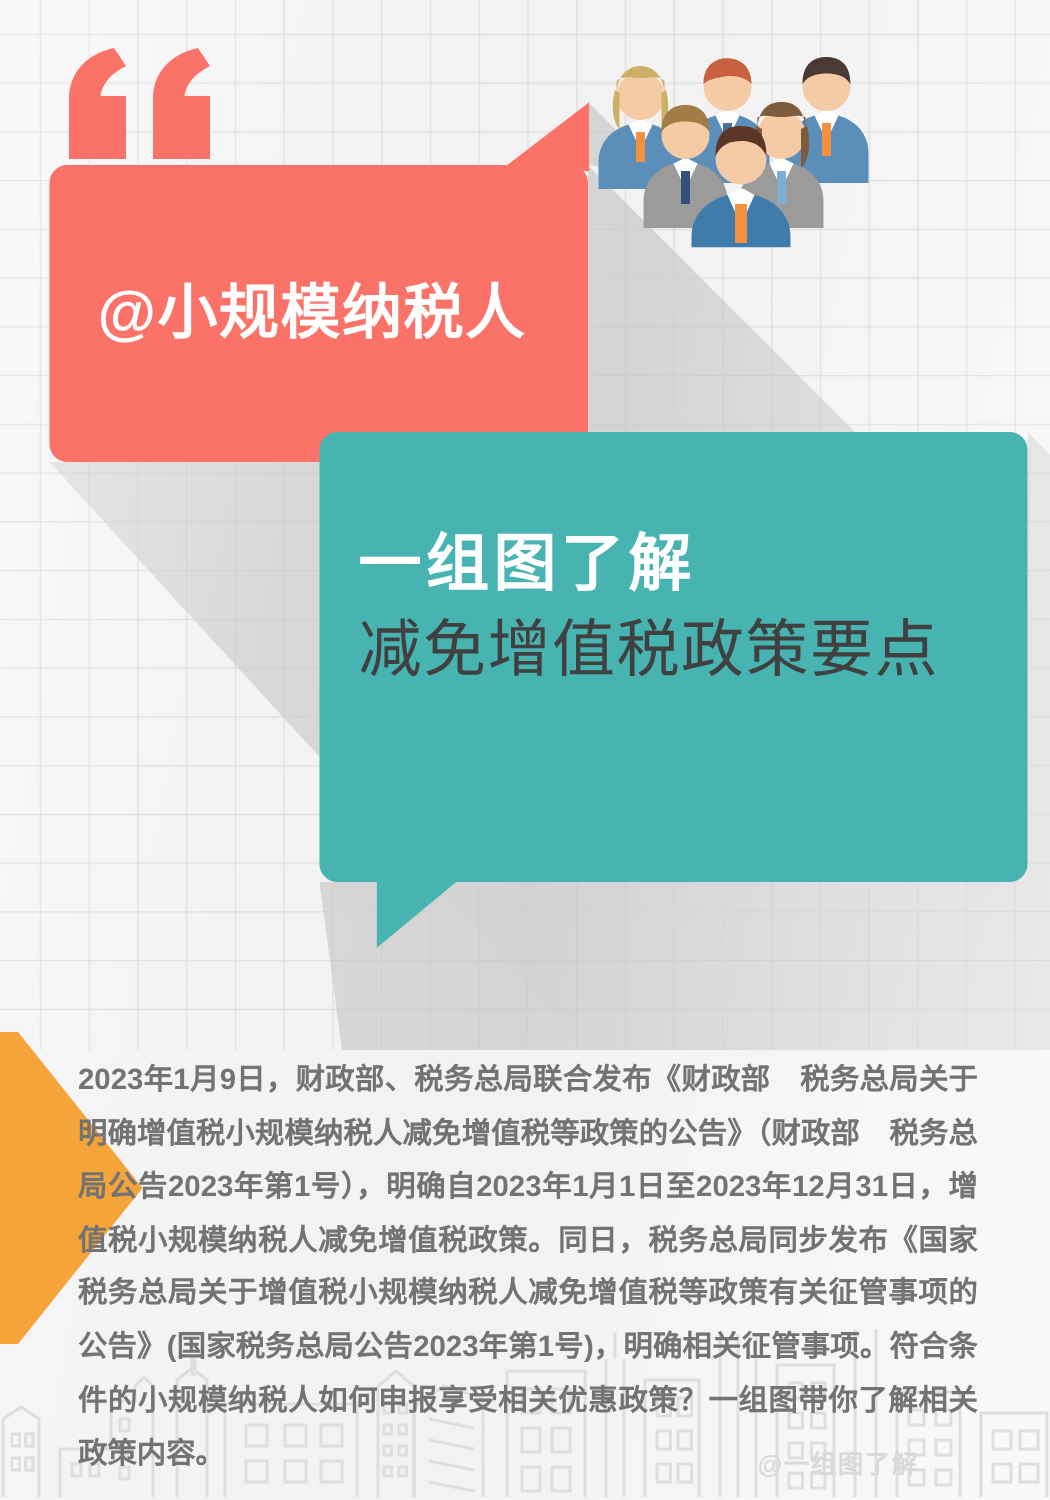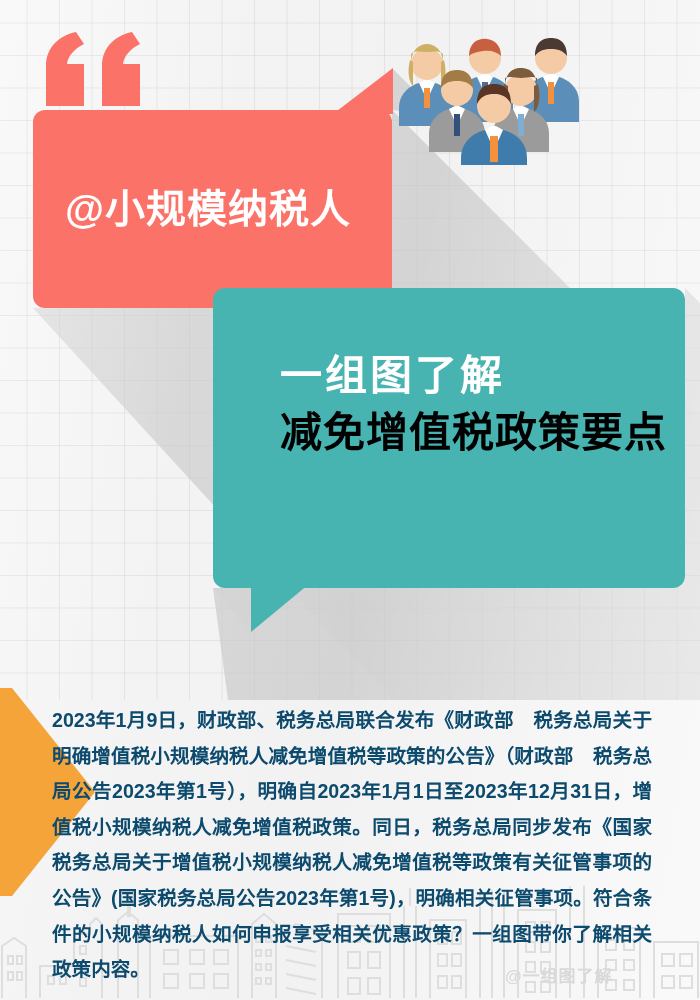--- a/index.html
+++ b/index.html
@@ -118,34 +118,33 @@
     width: 58px;
     height: 48px;
     background: #47b4b2;
     clip-path: polygon(0% 100%, 100% 0%, 0% 0%);
   }
   .bubble-teal .title-wrap {
     position: absolute;
     left: 26px;
     right: 14px;
     top: 62px;
-    margin-left: 41px;
   }
   .bubble-teal .line1 {
     color: #ffffff;
     font-size: 42px;
     font-weight: 700;
     letter-spacing: 3px;
     line-height: 1.22;
     white-space: nowrap;
   }
   .bubble-teal .line2 {
-    color: #000000;
+    color: #404040;
     font-size: 42px;
-    font-weight: 700;
+    font-weight: 400;
     letter-spacing: 1px;
     line-height: 1.22;
     margin-top: 6px;
     white-space: nowrap;
   }
 
   
   .chevron {
     position: absolute;
     left: -30px;
@@ -153,21 +152,21 @@
     width: 125px;
     height: 208px;
   }
 
   
   .body-copy {
     position: absolute;
     left: 52px;
     top: 655px;
     width: 600px;
-    color: #0c4a6e;
+    color: #737373;
     font-size: 19.6px;
     font-weight: 700;
     line-height: 35.6px;
     text-align: justify;
     text-justify: inter-ideograph;
     letter-spacing: 0px;
     margin-top: 48px;
   }
 
   

